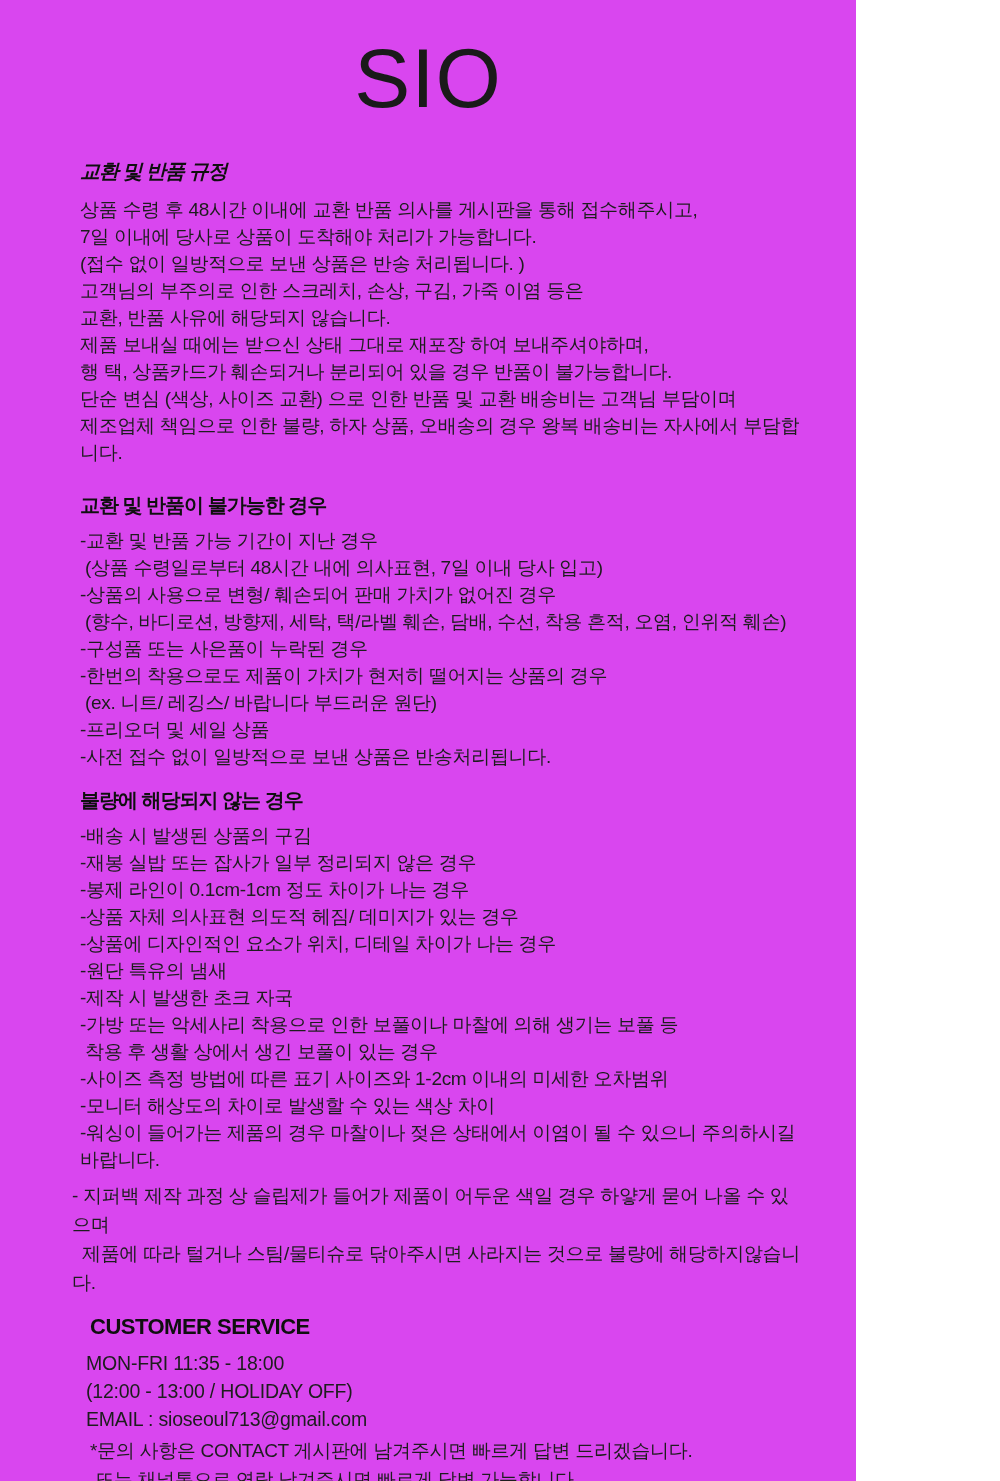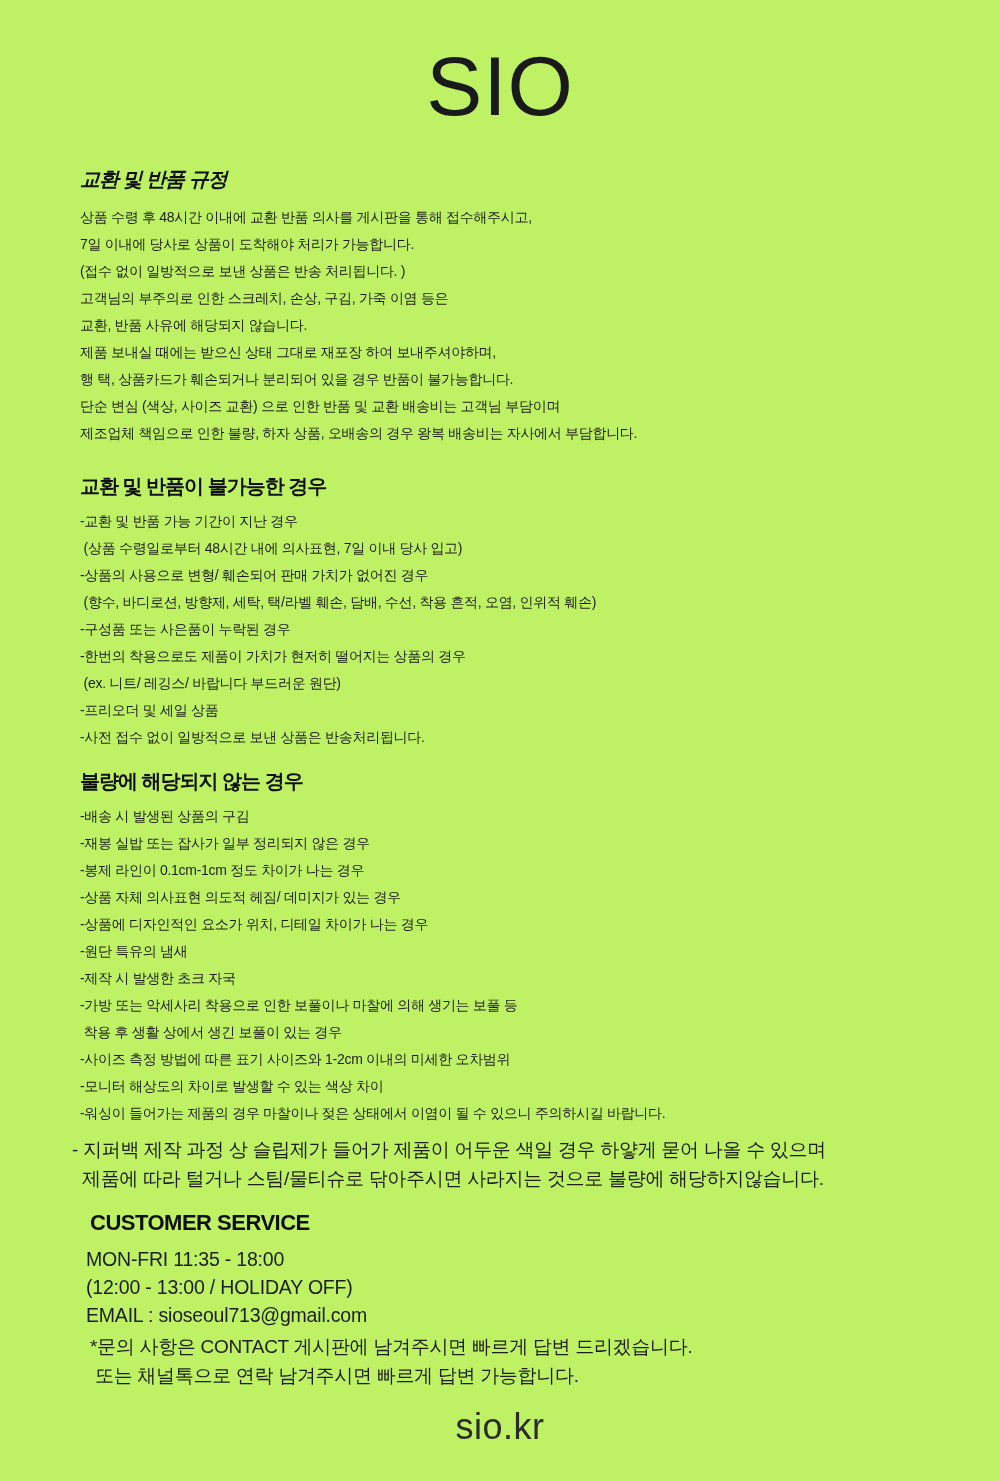--- a/index.html
+++ b/index.html
@@ -9,25 +9,25 @@
   }
   body {
     width: 1000px;
     height: 1481px;
     overflow: hidden;
     font-family: "Liberation Sans", "DejaVu Sans", sans-serif;
     color: #1d1d1d;
     -webkit-font-smoothing: antialiased;
   }
   .page {
-    width: 1000px;
+    width: 856px;
     height: 1481px;
     box-sizing: border-box;
-    padding: 12px 55px 0 80px;
-    background: #bef264;
+    padding: 4px 55px 0 80px;
+    background: #d946ef;
   }
   .logo {
     text-align: center;
     font-family: "Liberation Sans", "DejaVu Sans", sans-serif;
     font-weight: 300;
     font-size: 84px;
     line-height: 92px;
     letter-spacing: 1px;
     color: #1a1a1a;
     padding-top: 28px;
@@ -38,21 +38,21 @@
     font-weight: 700;
     letter-spacing: -1px;
     color: #0f0f0f;
     line-height: 26px;
   }
   .h1 { margin-top: 34px; font-style: italic; }
   .h2 { margin-top: 26px; }
   .h3 { margin-top: 17px; }
   .lines { margin-top: 12px; }
   .lines .line {
-    font-size: 14px;
+    font-size: 19px;
     line-height: 27px;
     letter-spacing: -0.3px;
     white-space: pre-wrap;
     color: #1d1d1d;
   }
   .sec-lines { margin-top: 9px; }
   .zipper-note {
     margin-top: 8px;
     margin-left: -8px;
   }

